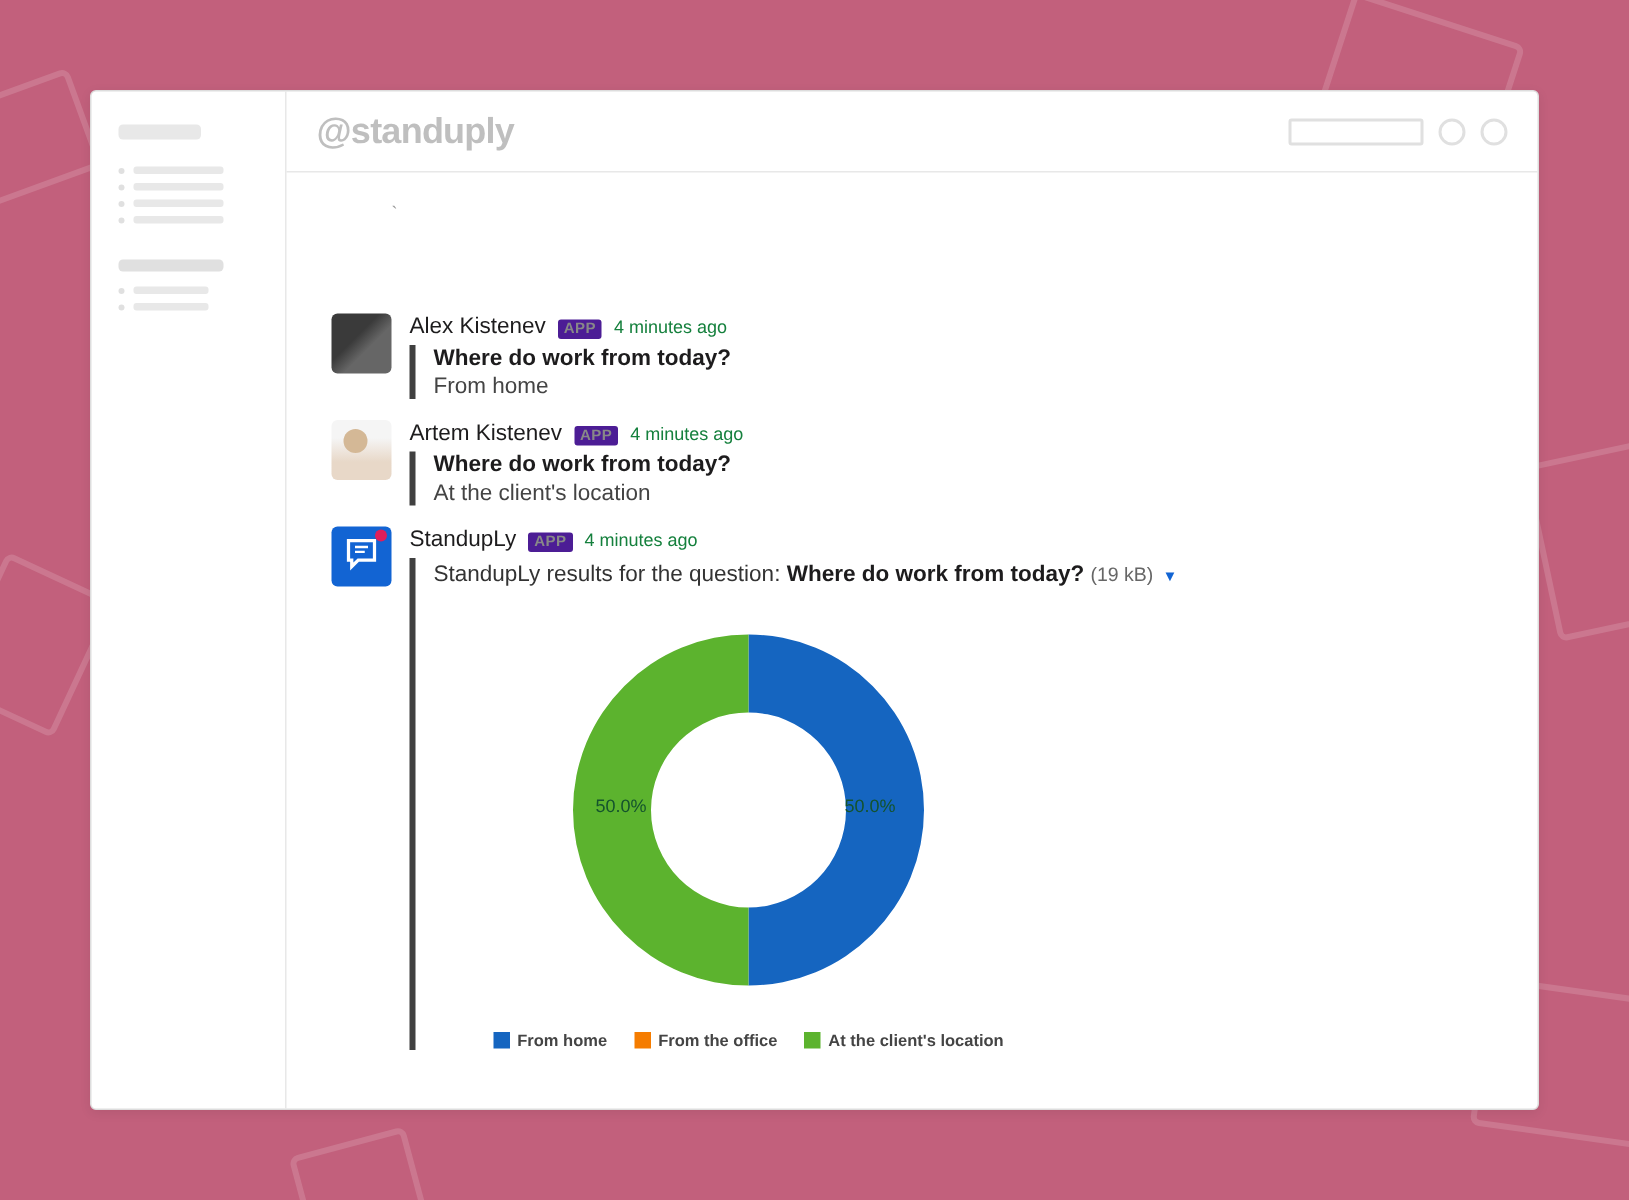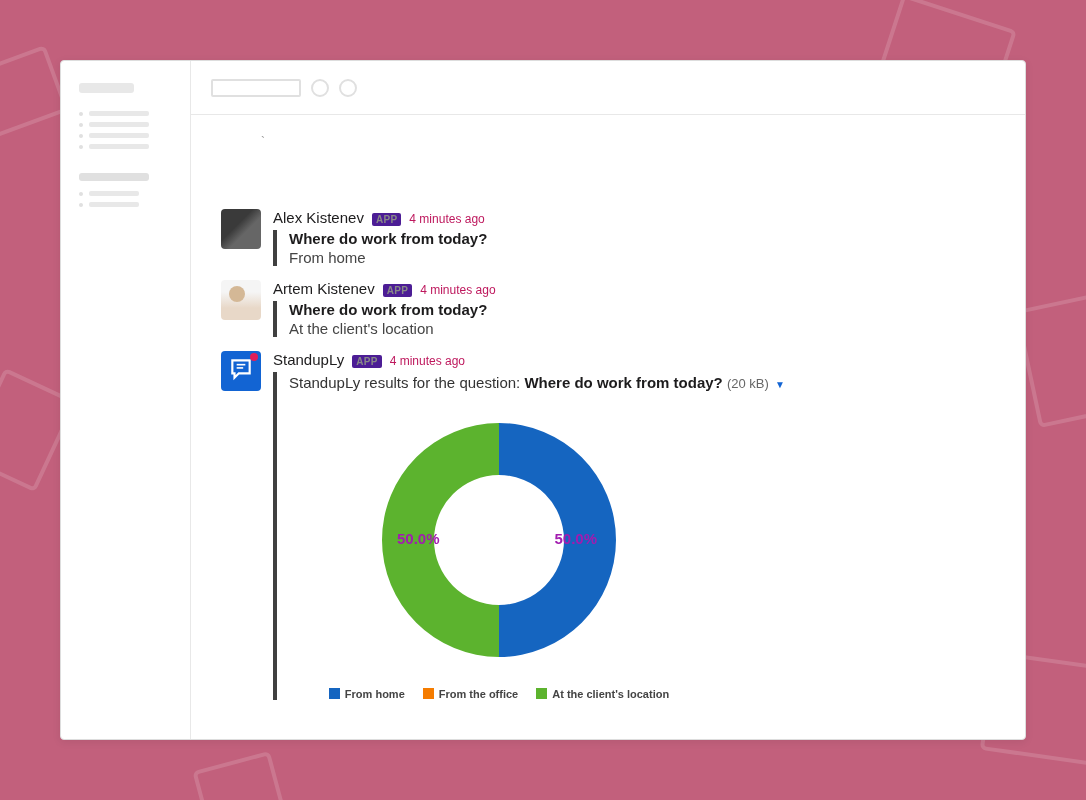--- a/index.html
+++ b/index.html
@@ -68,32 +68,32 @@
     .avatar.bot { background:#1264D3; display:flex; align-items:center; justify-content:center; position:relative;}
     .avatar.bot svg { width:26px; height:26px; }
     .bot-badge { position:absolute; top:2px; right:3px; width:8px;height:8px;background:#e01e5a;border-radius:50%;}
     .msg-body { flex:1; }
     .msg-head { display:flex; align-items:baseline; gap:8px; margin-bottom:2px; }
     .msg-name { font-weight:400; color:#1d1c1d; font-size:15px; }
     .app-badge {
       background:#4c1d95; color:#888; font-size:10px; font-weight:700;
       padding:1px 4px; border-radius:2px; letter-spacing:0.3px;
     }
-    .msg-time { color:#be185d; font-size:12px; }
+    .msg-time { color:#15803d; font-size:12px; }
     .quote-block { border-left: 4px solid #404040; padding-left: 12px; margin-top:4px; }
     .q-title { font-weight:700; color:#1d1c1d; font-size:15px; margin-bottom:2px; }
     .q-answer { color:#444; font-size:15px; }
     .agg-line { color:#333; font-size:15px; line-height:1.45; }
     .agg-line b { font-weight:700; color:#1d1c1d; }
     .file-size { color:#666; font-size:13px; }
     .caret { color:#1264D3; font-size:10px; display:inline-block; margin-left:2px;}
     .chart-wrap { margin-top:16px; width:420px; }
     .donut { width:260px; height:260px; margin:0 auto; position:relative; }
     .donut svg { width:100%; height:100%; }
-    .pct-label { position:absolute; color:#a21caf; font-size:15px; font-weight:700; }
+    .pct-label { position:absolute; color:#14532d; font-size:12px; font-weight:400; }
     .pct-left { left:28px; top:120px; }
     .pct-right { right:32px; top:120px; }
     .legend { display:flex; justify-content:center; gap:18px; margin-top:18px; flex-wrap:wrap;}
     .legend-item { display:flex; align-items:center; gap:5px; font-size:11px; color:#444; font-weight:600;}
     .legend-sq { width:11px; height:11px; }
   </style>
 </head>
 <body>
 
 <div class="bg-shape" style="left:-40px; top:60px; width:100px; height:70px; transform:rotate(-20deg);"></div>
@@ -132,20 +132,21 @@
         </div>
       <div class="sb-line-wrap">
           <div class="sb-dot"></div>
           <div class="sb-line" style="width:50px"></div>
         </div>
     </div>
   </div>
 
   <div class="main">
     <div class="header">
+      <div class="header-title">@standuply</div>
       <div class="header-right">
         <div class="hr-box"></div>
         <div class="hr-circle"></div>
         <div class="hr-circle"></div>
       </div>
     </div>
 
     <div class="content">
       <div class="tick">`</div>
 
@@ -192,21 +193,21 @@
         </div>
         <div class="msg-body">
           <div class="msg-head">
             <span class="msg-name">StandupLy</span>
             <span class="app-badge">APP</span>
             <span class="msg-time">4 minutes ago</span>
           </div>
           <div class="quote-block">
             <div class="agg-line">
               <span>StandupLy results for the question: </span><b>Where do work from today?</b>
-              <span class="file-size">(20 kB)</span>
+              <span class="file-size">(19 kB)</span>
               <span class="caret">▼</span>
             </div>
 
             <div class="chart-wrap">
               <div class="donut">
                 <svg viewBox="0 0 100 100">
 
                   <path d="M50 5 A45 45 0 0 1 50 95 L50 75 A25 25 0 0 0 50 25 Z" fill="#1565C0"></path>
 
                   <path d="M50 95 A45 45 0 0 1 50 5 L50 25 A25 25 0 0 0 50 75 Z" fill="#5CB32E"></path>

